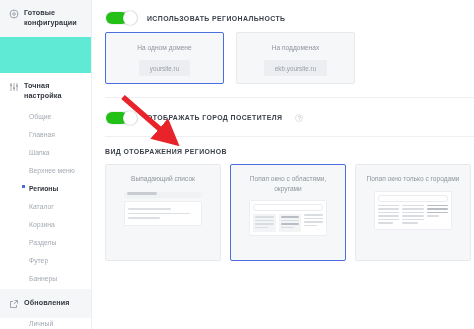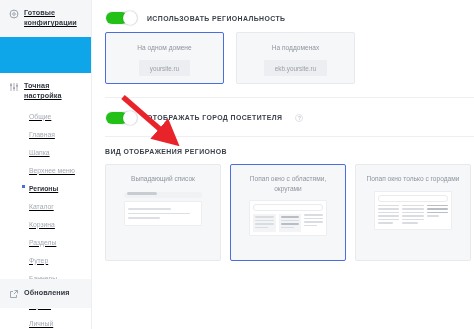--- a/index.html
+++ b/index.html
@@ -7,25 +7,24 @@
     width: 474px; height: 329px;
     overflow: hidden;
     background: #ffffff;
     font-family: "Liberation Sans", sans-serif;
   }
   #app { display: flex; width: 474px; height: 329px; background:#fff; }
 
   
   .sidebar {
     width: 92px; height: 329px;
-    background: #0ea5e9;
+    background: #5eead4;
     border-right: 1px solid #eceef1;
     position: relative;
     flex: 0 0 92px;
-    text-decoration: underline;
   }
   .side-block {
     background: #f5f6f8;
     padding: 8px 7px 9px 9px;
   }
   .side-block.plain { background: #ffffff; margin-top: 36px; }
   .side-head {
     display: flex;
     align-items: flex-start;
     gap: 5px;
@@ -59,21 +58,21 @@
   }
   .sub-item.active::before {
     content: "";
     position: absolute;
     left: 13px; top: 6.3px;
     width: 2.6px; height: 2.6px;
     background: #4a6ee0;
   }
   .updates-block {
     position: absolute;
-    left: 0; right: 0; bottom: 21px;
+    left: 0; right: 0; bottom: 11px;
     background: #f5f6f8;
     padding: 9px 7px 9px 9px;
   }
 
   
   .main {
     flex: 1 1 auto;
     height: 329px;
     position: relative;
     background: #ffffff;

